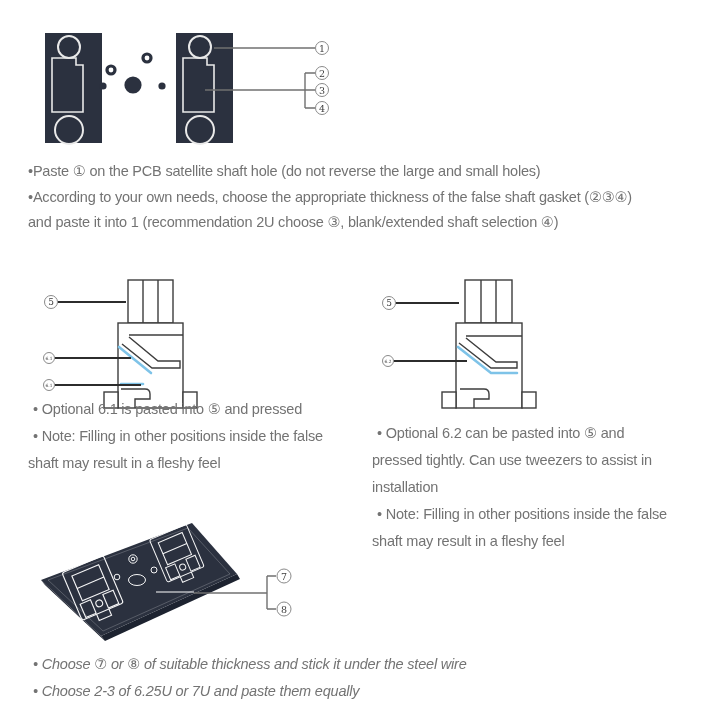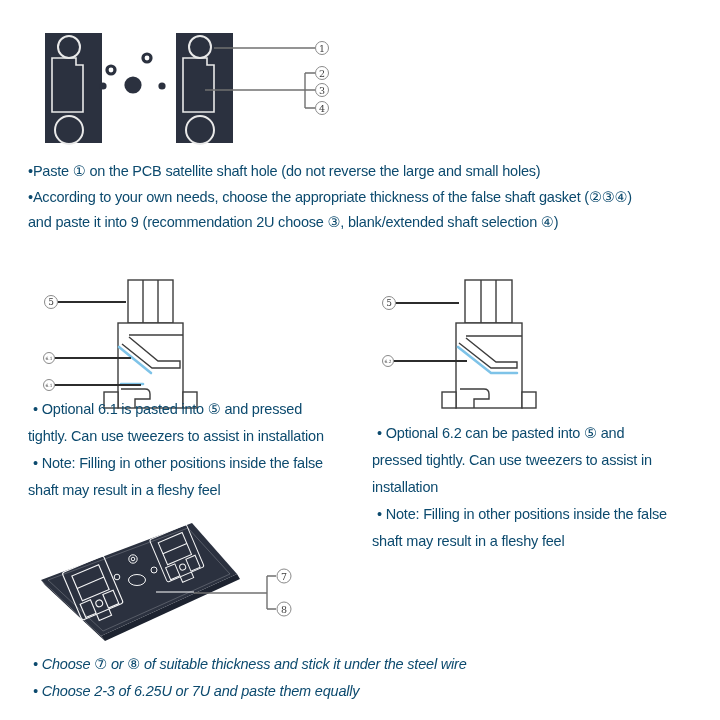--- a/index.html
+++ b/index.html
@@ -1,19 +1,19 @@
 <!DOCTYPE html>
 <html><head>
 <meta charset="utf-8">
 <style>
   html,body{margin:0;padding:0;background:#ffffff;}
   body{width:720px;height:720px;font-family:"Liberation Sans","DejaVu Sans",sans-serif;}
   .canvas{position:relative;width:720px;height:720px;background:#fff;overflow:hidden;}
   .fig{position:absolute;left:0;display:block;}
-  .textblock{position:absolute;color:#0c4a6e;font-size:14.5px;letter-spacing:-0.2px;}
+  .textblock{position:absolute;color:#737373;font-size:14.5px;letter-spacing:-0.2px;}
   .tline{white-space:nowrap;}
   .lh-intro .tline{line-height:25.5px;}
   .lh-step .tline{line-height:27px;}
   .lh-outro .tline{line-height:26.5px;}
   .bq{padding-left:5px;}
   .co{font-family:"DejaVu Serif","Liberation Serif",serif;fill:#3c3c3c;text-anchor:middle;}
   .co-big{font-size:9.5px;}
   .co-mid{font-size:9px;}
   .co-small{font-size:4.3px;}
   .callout-circle{fill:#ffffff;stroke:#8a8a8a;stroke-width:1;}
@@ -65,21 +65,21 @@
       <circle class="callout-circle" cx="322" cy="90" r="6.5"></circle>
       <text class="co co-big" x="322" y="93.5">3</text>
       <circle class="callout-circle" cx="322" cy="108" r="6.5"></circle>
       <text class="co co-big" x="322" y="111.5">4</text>
     </g>
   </svg>
 
   <div class="textblock lh-intro" style="left:28px;top:159px;">
     <div class="tline">•Paste ① on the PCB satellite shaft hole (do not reverse the large and small holes)</div>
     <div class="tline">•According to your own needs, choose the appropriate thickness of the false shaft gasket (②③④)</div>
-    <div class="tline">and paste it into 9 (recommendation 2U choose ③, blank/extended shaft selection ④)</div>
+    <div class="tline">and paste it into 1 (recommendation 2U choose ③, blank/extended shaft selection ④)</div>
   </div>
 
   <svg class="fig" style="top:272px" width="720" height="146" viewBox="0 272 720 146">
 
     <g>
       <rect class="outline" x="128" y="280" width="45" height="43"></rect>
       <path class="outline-nf" d="M143,280 V323 M158,280 V323"></path>
       <rect class="outline" x="118" y="323" width="65" height="85"></rect>
       <rect class="outline" x="104" y="392" width="14" height="16"></rect>
       <rect class="outline" x="183" y="392" width="14" height="16"></rect>
@@ -117,21 +117,20 @@
       <circle class="callout-circle" cx="389" cy="303" r="6.5"></circle>
       <text class="co co-mid" x="389" y="306.3">5</text>
       <path class="callout-line-dark" d="M394,361 H467"></path>
       <circle class="callout-circle" cx="388" cy="361" r="5.5"></circle>
       <text class="co co-small" x="388" y="362.6">6.2</text>
     </g>
   </svg>
 
   <div class="textblock lh-step" style="left:28px;top:396px;width:340px;">
     <div class="tline bq">• Optional 6.1 is pasted into ⑤ and pressed</div>
-    <div class="tline">tightly. Can use tweezers to assist in installation</div>
     <div class="tline bq">• Note: Filling in other positions inside the false</div>
     <div class="tline">shaft may result in a fleshy feel</div>
   </div>
   <div class="textblock lh-step" style="left:372px;top:420px;width:335px;">
     <div class="tline bq">• Optional 6.2 can be pasted into ⑤ and</div>
     <div class="tline">pressed tightly. Can use tweezers to assist in</div>
     <div class="tline">installation</div>
     <div class="tline bq">• Note: Filling in other positions inside the false</div>
     <div class="tline">shaft may result in a fleshy feel</div>
   </div>

